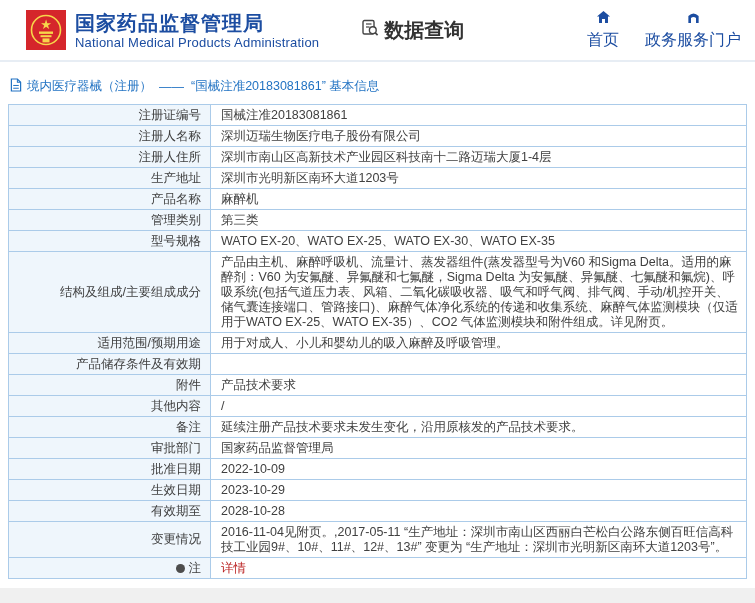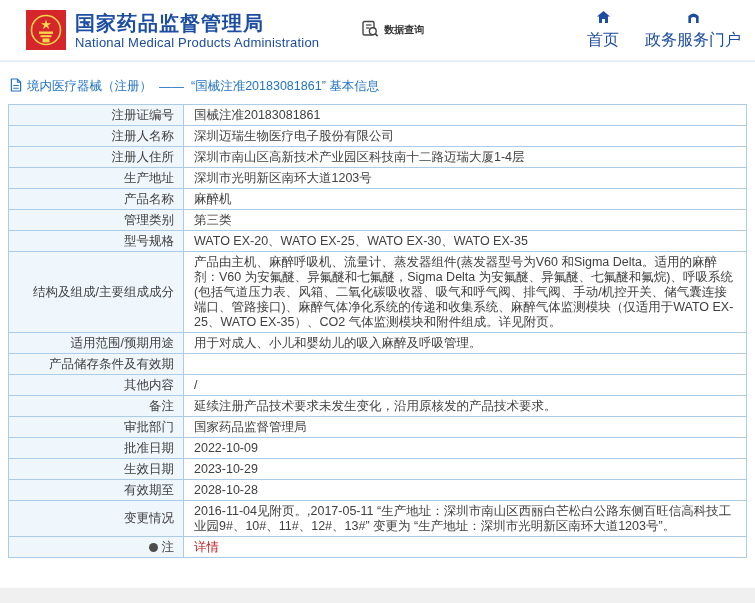--- a/index.html
+++ b/index.html
@@ -38,21 +38,21 @@
     font-size: 13px;
     color: #1c4da1;
     letter-spacing: 0.2px;
     white-space: nowrap;
   }
   .dataquery {
     display: flex;
     align-items: center;
     gap: 5px;
     margin-left: 42px;
-    font-size: 10px;
+    font-size: 20px;
     font-weight: bold;
     color: #333;
     cursor: pointer;
     white-space: nowrap;
   }
   .spacer { flex: 1 1 auto; }
   .nav-item {
     display: flex;
     flex-direction: column;
     align-items: center;
@@ -86,21 +86,21 @@
     font-size: 12.5px;
     color: #404040;
   }
   .info-table td {
     border: 1px solid #abcbe9;
     line-height: 15px;
     padding: 2.5px 8px;
     vertical-align: middle;
   }
   td.label-cell {
-    width: 175px;
+    width: 202px;
     background: #eff6fc;
     text-align: right;
     padding-right: 9px;
   }
   td.value-cell {
     background: #ffffff;
     text-align: left;
     padding-left: 10px;
     word-break: break-all;
     margin-left: 34px;
@@ -232,20 +232,24 @@
   <tr>
     <td class="label-cell">适用范围/预期用途</td>
     <td class="value-cell">用于对成人、小儿和婴幼儿的吸入麻醉及呼吸管理。</td>
   </tr>
 
   <tr>
     <td class="label-cell">产品储存条件及有效期</td>
     <td class="value-cell"></td>
   </tr>
 
+  <tr>
+    <td class="label-cell">附件</td>
+    <td class="value-cell">产品技术要求</td>
+  </tr>
 
   <tr>
     <td class="label-cell">其他内容</td>
     <td class="value-cell">/</td>
   </tr>
 
   <tr>
     <td class="label-cell">备注</td>
     <td class="value-cell">延续注册产品技术要求未发生变化，沿用原核发的产品技术要求。</td>
   </tr>

